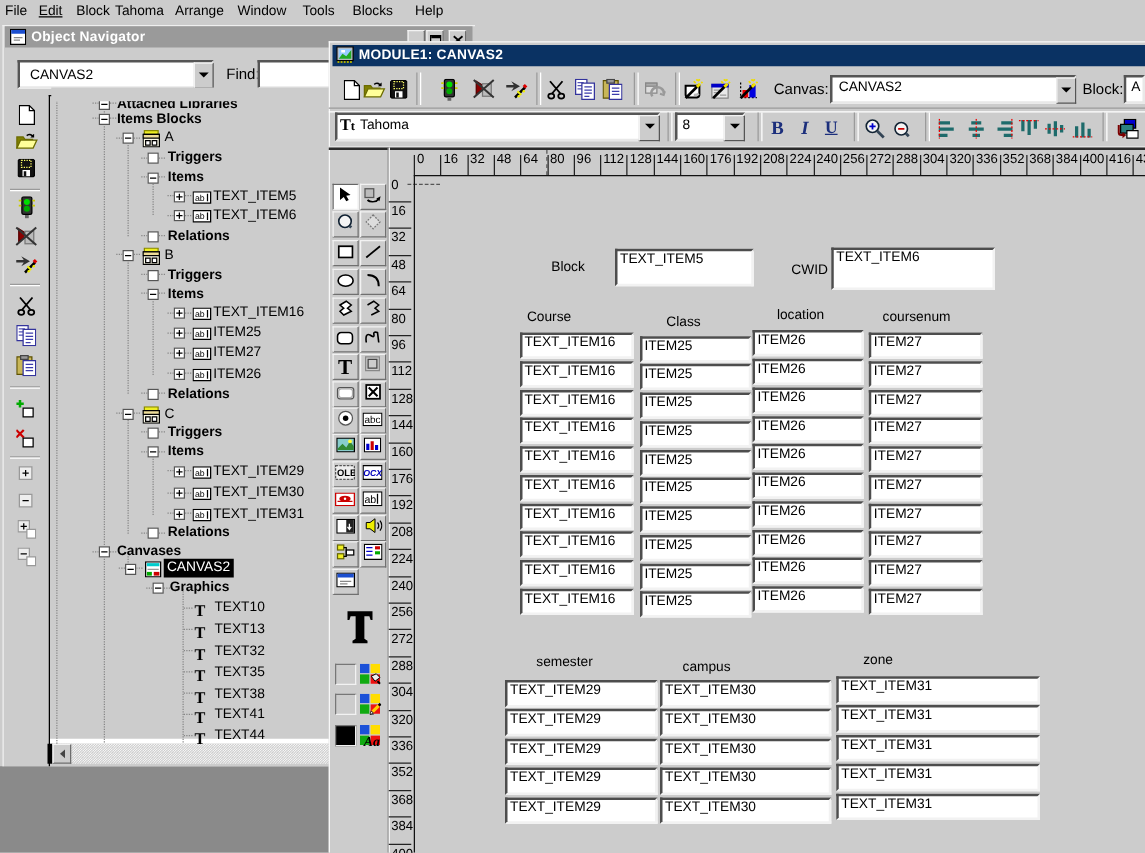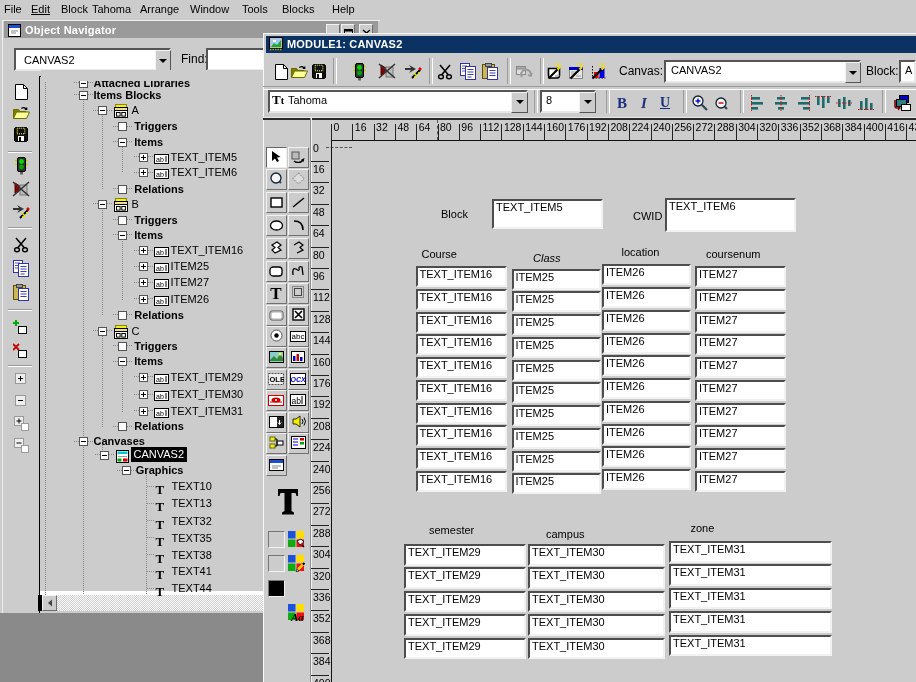--- a/index.html
+++ b/index.html
@@ -877,33 +877,33 @@
       <rect x="0" y="0" width="7.5" height="7.5" fill="#1c51d8"></rect>
       <rect x="8.5" y="0" width="7.5" height="7.5" fill="#fd0"></rect>
       <rect x="0" y="8.5" width="7.5" height="7.5" fill="#1a1"></rect>
       <rect x="8.5" y="8.5" width="7.5" height="7.5" fill="#e11"></rect>
       <path d="M10 14.5 L15 9.5" stroke="#fc0" stroke-width="2.5"></path>
       <path d="M15 9.5 l1.5 -1.5" stroke="#000" stroke-width="2"></path>
       <path d="M8 16.5 l2.8 -0.9 -1.9 -1.9z" fill="#fff" stroke="#000" stroke-width="0.6"></path>
       <path d="M8 17 h3" stroke="#000"></path>
     </svg></div>
 <div class="a" style="left:267.5px;top:579.5px;width:17px;height:17px;background:#000;border:1px solid;border-color:#777 #f2f2f2 #f2f2f2 #777;"></div>
-<div class="a" style="left:288px;top:579.5px;width:32px;height:16px;margin-top:24px;"><svg width="17" height="17" viewBox="0 0 17 17">
+<div class="a" style="left:288px;top:579.5px;width:32px;height:16px;"><svg width="17" height="17" viewBox="0 0 17 17">
       <rect x="0" y="0" width="7.5" height="7.5" fill="#1c51d8"></rect>
       <rect x="8.5" y="0" width="7.5" height="7.5" fill="#fd0"></rect>
       <rect x="0" y="8.5" width="7.5" height="7.5" fill="#1a1"></rect>
       <rect x="8.5" y="8.5" width="7.5" height="7.5" fill="#e11"></rect>
       <text x="3" y="16.5" font-size="11" font-weight="bold" font-style="italic" font-family="Liberation Serif" fill="#000">Aa</text>
     </svg></div>
 <div class="lbl" style="left:441px;top:209px;width:80px;height:11px;">Block</div>
 <div class="fld" style="left:492px;top:199px;width:111px;height:30px;">TEXT_ITEM5</div>
 <div class="lbl" style="left:633px;top:211px;width:80px;height:11px;">CWID</div>
 <div class="fld" style="left:665px;top:198px;width:131px;height:34px;">TEXT_ITEM6</div>
 <div class="lbl" style="left:421.5px;top:249px;width:80px;height:11px;">Course</div>
-<div class="lbl" style="left:533px;top:252.5px;width:80px;height:11px;font-style:italic;">Class</div>
+<div class="lbl" style="left:533px;top:252.5px;width:80px;height:11px;">Class</div>
 <div class="lbl" style="left:621.5px;top:246.5px;width:80px;height:11px;">location</div>
 <div class="lbl" style="left:706px;top:249px;width:80px;height:11px;">coursenum</div>
 <div class="fld" style="left:415.5px;top:266.0px;width:91px;height:21px;">TEXT_ITEM16</div>
 <div class="fld" style="left:511.5px;top:268.6px;width:89px;height:21px;">ITEM25</div>
 <div class="fld" style="left:602px;top:264.3px;width:88.5px;height:21px;">ITEM26</div>
 <div class="fld" style="left:695px;top:266.0px;width:91px;height:21px;">ITEM27</div>
 <div class="fld" style="left:415.5px;top:288.8px;width:91px;height:21px;">TEXT_ITEM16</div>
 <div class="fld" style="left:511.5px;top:291.4px;width:89px;height:21px;">ITEM25</div>
 <div class="fld" style="left:602px;top:287.1px;width:88.5px;height:21px;">ITEM26</div>
 <div class="fld" style="left:695px;top:288.8px;width:91px;height:21px;">ITEM27</div>

